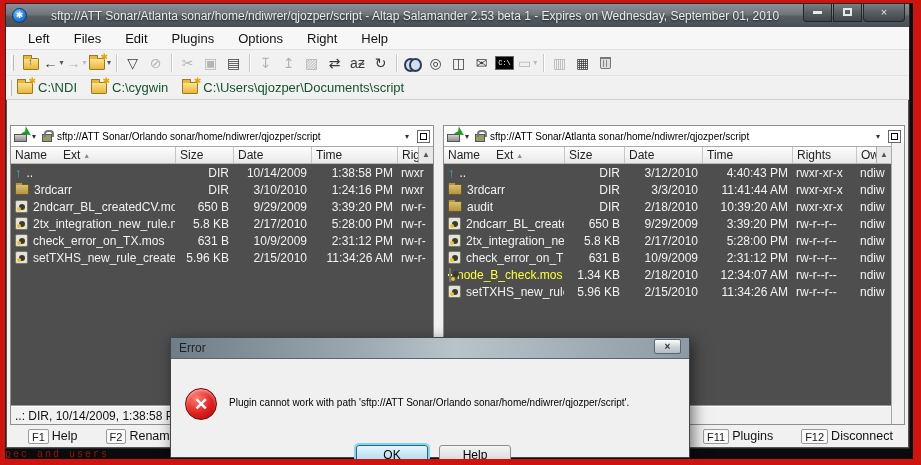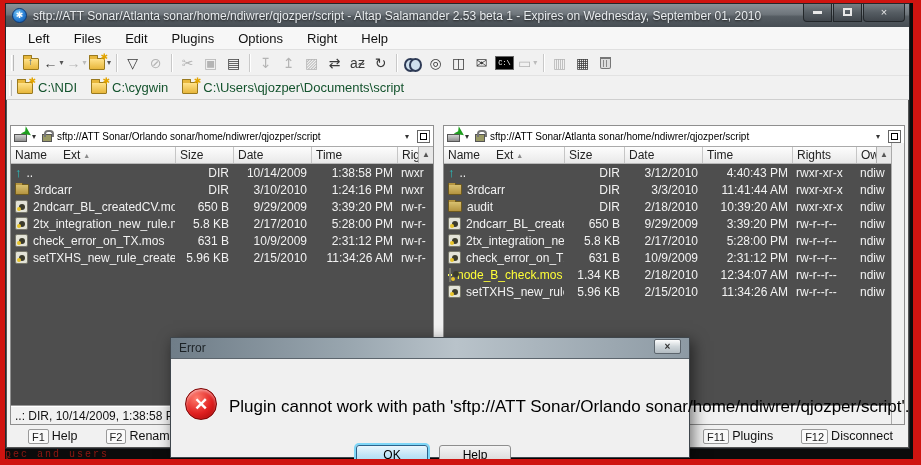--- a/index.html
+++ b/index.html
@@ -9,21 +9,21 @@
   #rf-top{left:0;top:0;width:921px;height:3px;} #rf-left{left:0;top:0;width:5px;height:465px;}
   #rf-right{right:0;top:0;width:8px;height:465px;} #rf-bot{left:0;bottom:0;width:921px;height:6px;}
 
   
   #win { position:absolute; left:5px; top:3px; width:905px; height:446px; background:#f1f1f1;
          border:1px solid #23272b; box-shadow:0 0 0 1px #555 inset; }
   #titlebar { position:relative; height:23px; background:linear-gradient(#8b9197,#6e757b 45%,#555c62 55%,#474e54);
               display:flex; align-items:center; padding-left:6px; }
   #appicon { width:15px; height:15px; border-radius:50%; background:radial-gradient(circle at 35% 30%, #6fc1f2, #2a7fd4 55%, #0d4fa0);
              border:1px solid #0a3a78; color:#fff; font-size:9px; line-height:13px; text-align:center; }
-  #titletext { color:#e9edf0; font-size:12px; margin-left:6px; white-space:nowrap; overflow:hidden;
+  #titletext { color:#e9edf0; font-size:12px; margin-left:24px; white-space:nowrap; overflow:hidden;
                text-shadow:0 1px 2px #222; flex:1; }
   .wctrls { display:flex; margin:0 4px 4px 0; align-self:flex-start; }
   .wbtn { width:29px; height:18px; background:linear-gradient(#777e84,#565d63 50%,#40464c);
           border:1px solid #23272a; border-top:none; color:#e8e8e8; font-size:11px; line-height:16px;
           text-align:center; margin-left:1px; }
   .wbtn.close { width:42px; border-radius:0 0 4px 4px; }
   .wbtn.min   { border-radius:0 0 0 4px; }
   .wbtn .mbar { display:inline-block; width:9px; height:3px; background:#e8e8e8; margin-bottom:2px; }
   .wbtn .mbox { display:inline-block; width:9px; height:8px; border:2px solid #e8e8e8; margin-top:4px; }
 
@@ -121,21 +121,21 @@
                display:flex; align-items:center; padding:0 8px; border-bottom:1px solid #5c656d;gap:44px; }
   #dlg-title span { font-size:12px; color:#1c2226; flex:1; }
   #dlg-close { width:27px; height:15px; background:linear-gradient(#fdfdfd,#cfd6da 50%,#b3bcc2);
                border:1px solid #5c656d; border-radius:2px; font-size:10px; font-weight:bold; color:#333;
                text-align:center; line-height:13px; margin-top:-4px; }
   #dlg-body { position:relative; height:100px; }
   #erricon { position:absolute; left:14px; top:29px; width:32px; height:32px; border-radius:50%;
              background:radial-gradient(circle at 35% 30%, #ff7d6e, #e02020 55%, #9d0505); border:1px solid #7d0303;
              color:#fff; font-size:17px; font-weight:bold; text-align:center; line-height:31px;
              box-shadow:inset 0 2px 3px rgba(255,255,255,.5); }
-  #dlg-msg { position:absolute; left:58px; top:38px; right:8px; font-size:17px; color:#000; white-space:nowrap; }
+  #dlg-msg { position:absolute; left:58px; top:38px; right:8px; font-size:10px; color:#000; white-space:nowrap; }
   .dbtn { position:absolute; top:86px; height:21px; font-size:12px; color:#000; text-align:center; line-height:19px;
           background:linear-gradient(#f4f4f4,#e4e4e4 50%,#cfcfcf); border:1px solid #8e8e8e; border-radius:3px; }
   #btn-ok { left:185px; width:72px; background:linear-gradient(#eaf6fd,#bfe4f6 50%,#9ed5f0); border-color:#2c628b;
             box-shadow:0 0 0 2px #7ed6f7; }
   #btn-help { left:268px; width:72px; }
   #btn-help u { text-decoration:underline; }
 </style>
 </head>
 <body>
 

